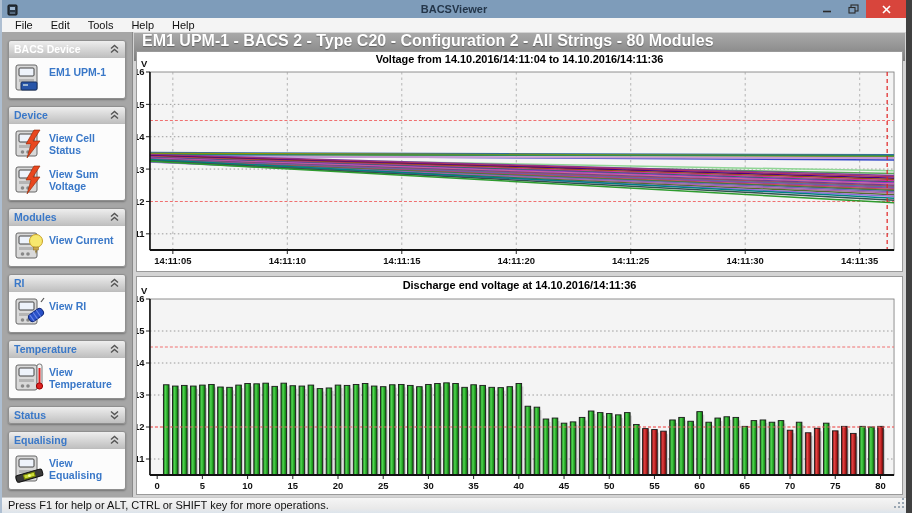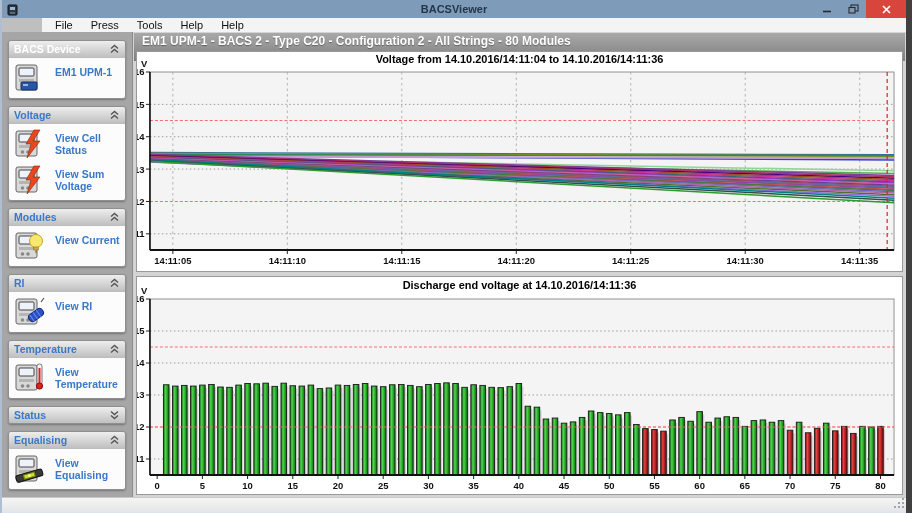--- a/index.html
+++ b/index.html
@@ -10,39 +10,39 @@
   
   .titlebar{position:absolute;top:0;left:0;right:0;height:18px;background:#7e9cba;
     display:flex;align-items:center;}
   .app-icon{margin-left:5px;width:13px;height:13px;display:inline-block;}
   .title{position:absolute;left:0;right:0;text-align:center;font-size:11px;color:#24364a;font-weight:bold;}
   .win-controls{position:absolute;right:0;top:0;height:18px;display:flex;}
   .wbtn{width:26px;height:18px;display:flex;align-items:center;justify-content:center;}
   .wbtn.close{width:40px;background:#d8453c;}
   
   .menubar{position:absolute;top:18px;left:0;right:0;height:14px;background:#f4f4f4;
-    display:flex;align-items:center;font-size:11px;color:#111;padding-left:4px;margin-left:40px;}
+    display:flex;align-items:center;font-size:11px;color:#111;padding-left:4px;}
   .menu-item{padding:0 9px;cursor:default;}
   
   .bodyarea{position:absolute;top:32px;left:0;right:0;bottom:16px;display:flex;}
   .sidebar{width:131px;background:#a6a6a6;border-right:1px solid #8a8a8a;
     padding:8px 6px 0 6px;overflow:hidden;}
   .section{border:1px solid #8f8f8f;border-radius:3px;overflow:hidden;margin-bottom:7px;
     box-shadow:0 1px 2px rgba(0,0,0,.3);}
   .sec-header{height:16px;background:linear-gradient(#eee,#c0c0c0);display:flex;
     align-items:center;justify-content:space-between;padding:0 5px;cursor:default;}
   .sec-title{font-size:10.5px;font-weight:bold;}
   .sec-body{background:#fcfcfc;border-top:1px solid #bdbdbd;padding:2px 0;}
   .item{display:flex;align-items:flex-start;padding:2px 2px 2px 4px;min-height:35px;cursor:default;}
   .item svg{flex:0 0 auto;}
-  .item-label{font-size:10.5px;font-weight:bold;color:#3a78c8;margin:4px 0 0 10px;line-height:1.15;}
+  .item-label{font-size:10.5px;font-weight:bold;color:#3a78c8;margin:4px 0 0 4px;line-height:1.15;}
   
   .main{flex:1;background:#d4d4d4;position:relative;}
   .main-header{height:28px;margin:1px 1px 0 1px;background:linear-gradient(#a9a9a9,#7e7e7e);
-    color:#fff;font-size:12px;font-weight:bold;line-height:16px;padding-left:8px;
+    color:#fff;font-size:16px;font-weight:bold;line-height:16px;padding-left:8px;
     text-shadow:0 1px 1px rgba(0,0,0,.35);}
   .chart-panel{position:absolute;left:3px;right:3px;background:#fff;border:1px solid #9a9a9a;}
   .chart-panel.top{top:19px;height:221px;}
   .chart-panel.bottom{top:244px;height:219px;}
   .chart-panel svg{width:100%;height:100%;display:block;}
   .axis{font:bold 9.5px "Liberation Sans",sans-serif;fill:#111;}
   .ctitle{font:bold 11px "Liberation Sans",sans-serif;fill:#000;}
   
   .statusbar{position:absolute;left:0;right:0;bottom:0;height:16px;
     background:linear-gradient(#f5f5f5,#e9e9e9 70%,#dce4ec);border-top:1px solid #c9c9c9;
@@ -79,21 +79,21 @@
         <svg width="9" height="9" viewBox="0 0 9 9">
             <line x1="1" y1="1" x2="8" y2="8" stroke="#fff" stroke-width="1.6"></line>
             <line x1="8" y1="1" x2="1" y2="8" stroke="#fff" stroke-width="1.6"></line>
           </svg>
       </span>
     </div>
   </div>
 
   <div class="menubar" id="menubar">
       <span class="menu-item">File</span>
-      <span class="menu-item">Press</span>
+      <span class="menu-item">Edit</span>
       <span class="menu-item">Tools</span>
       <span class="menu-item">Help</span>
       <span class="menu-item">Help</span>
     </div>
 
   <div class="bodyarea">
     <div class="sidebar" id="sidebar">
         <div class="section">
           <div class="sec-header">
             <span class="sec-title" style="color:#ffffff">BACS Device</span>
@@ -114,21 +114,21 @@
                 <circle cx="15" cy="24" r="1.8" fill="#888"></circle>
                 <rect x="8" y="20" width="16" height="8" rx="1" fill="#2855a8" stroke="#17305f"></rect>
                 <rect x="10" y="22" width="5" height="2" fill="#9db6d0"></rect>
               </svg>
               <span class="item-label">EM1 UPM-1</span>
             </div>
           </div>
         </div>
         <div class="section">
           <div class="sec-header">
-            <span class="sec-title" style="color:#3a78c8">Voltage</span>
+            <span class="sec-title" style="color:#3a78c8">Device</span>
             <svg width="11" height="10" viewBox="0 0 11 10">
               <g fill="none" stroke="#555" stroke-width="1.4">
                 <polyline points="2,4.5 5.5,1.5 9,4.5"></polyline>
                 <polyline points="2,8.5 5.5,5.5 9,8.5"></polyline>
               </g>
             </svg>
           </div>
           <div class="sec-body">
             <div class="item">
               <svg width="32" height="32" viewBox="0 0 32 32">
@@ -588,20 +588,21 @@
             <rect x="743.5714459295261" y="149.36" width="5.627460510328068" height="48.639999999999986" fill="url(#gradR)" stroke="#1a1a1a" stroke-width="0.9"></rect>
             <line x1="13" y1="150" x2="760" y2="150" stroke="#f07070" stroke-width="1.1" stroke-dasharray="3,2" opacity="0.85"></line>
             <line x1="13" y1="22" x2="13" y2="198" stroke="#111" stroke-width="1.6"></line>
             <line x1="13" y1="198" x2="760" y2="198" stroke="#111" stroke-width="1.8"></line>
           </svg>
       </div>
     </div>
   </div>
 
   <div class="statusbar">
+    <span>Press F1 for help or ALT, CTRL or SHIFT key for more operations.</span>
     <span class="grip">
       <svg width="12" height="12" viewBox="0 0 12 12">
           <g fill="#9aa7b3">
             <rect x="9" y="9" width="2" height="2"></rect>
             <rect x="9" y="5" width="2" height="2"></rect>
             <rect x="5" y="9" width="2" height="2"></rect>
             <rect x="9" y="1" width="2" height="2"></rect>
             <rect x="5" y="5" width="2" height="2"></rect>
             <rect x="1" y="9" width="2" height="2"></rect>
           </g>

